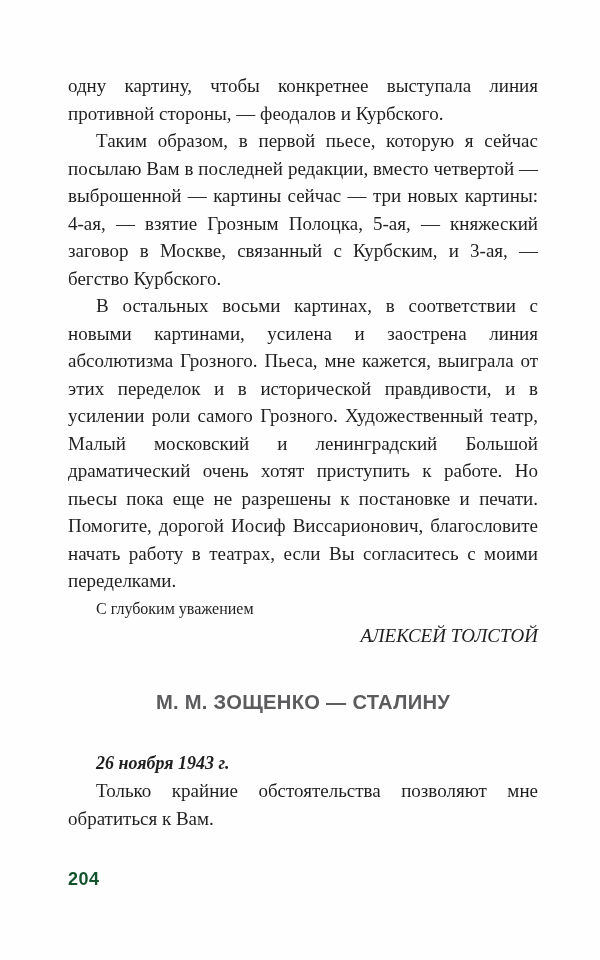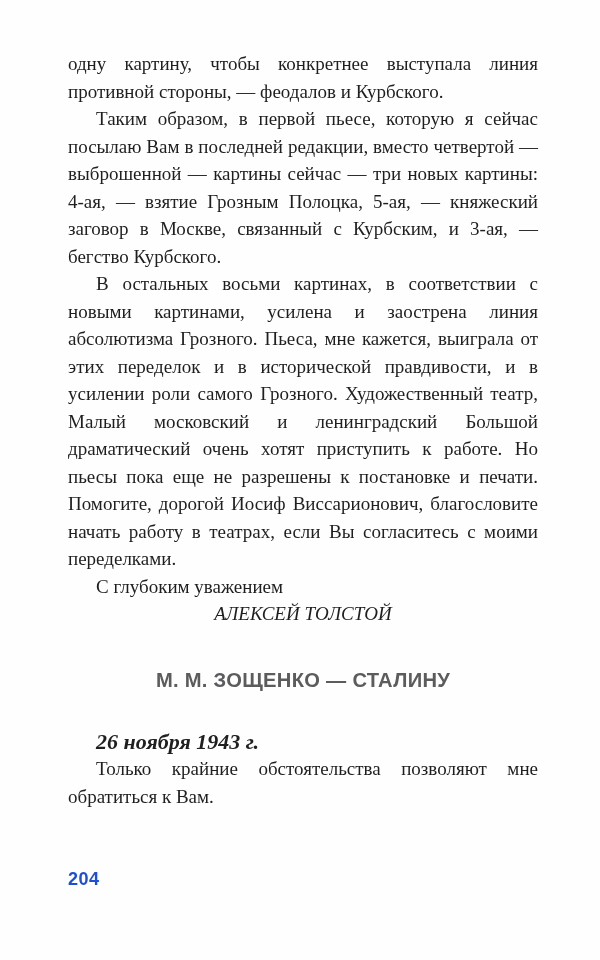--- a/index.html
+++ b/index.html
@@ -6,46 +6,46 @@
     margin: 0;
     padding: 0;
     background: #ffffff;
   }
   .page {
     position: relative;
     width: 600px;
     height: 960px;
     background: #fefefe;
     box-sizing: border-box;
-    padding: 50px 62px 0 68px;
+    padding: 72px 62px 0 68px;
     font-family: "Liberation Serif", "DejaVu Serif", serif;
     color: #1f1f1f;
     overflow: hidden;
   }
   .body-text p {
     margin: 0;
     font-size: 19px;
     line-height: 27.5px;
     text-align: justify;
     text-indent: 28px;
   }
   .body-text p.no-indent {
     text-indent: 0;
   }
   .closing {
     text-indent: 28px;
-    font-size: 19px;
+    font-size: 16px;
     line-height: 27.5px;
     margin: 0;
   }
   .signature {
     margin: 0;
     font-size: 19px;
     line-height: 27.5px;
-    text-align: center;
+    text-align: right;
     font-style: italic;
   }
   .note {
     margin: 36px 0 0 0;
     font-size: 19px;
     line-height: 27.5px;
     text-align: justify;
     text-indent: 28px;
     font-style: italic;
   }
@@ -59,40 +59,40 @@
     font-weight: 700;
     font-size: 21px;
     line-height: 24px;
     text-align: center;
     color: #5c5c5e;
     letter-spacing: 0.3px;
     transform: scaleX(0.96);
   }
   .letter-date {
     margin: 36px 0 0 0;
-    font-size: 22px;
+    font-size: 18px;
     line-height: 27.5px;
     text-indent: 28px;
     font-weight: bold;
     font-style: italic;
   }
   .salutation {
     margin: 0;
     font-size: 19px;
     line-height: 27.5px;
     text-indent: 28px;
   }
   .page-number {
     position: absolute;
     left: 68px;
     top: 869px;
     font-family: "Liberation Sans", "DejaVu Sans", sans-serif;
     font-weight: 700;
     font-size: 18px;
-    color: #1d4ed8;
+    color: #14532d;
     letter-spacing: 0.5px;
   }
 </style>
 </head>
 <body>
 
 <div class="page">
 
   <div class="body-text">
     <p class="no-indent">одну картину, чтобы конкретнее выступала линия противной стороны, — феодалов и Курбского.</p>

